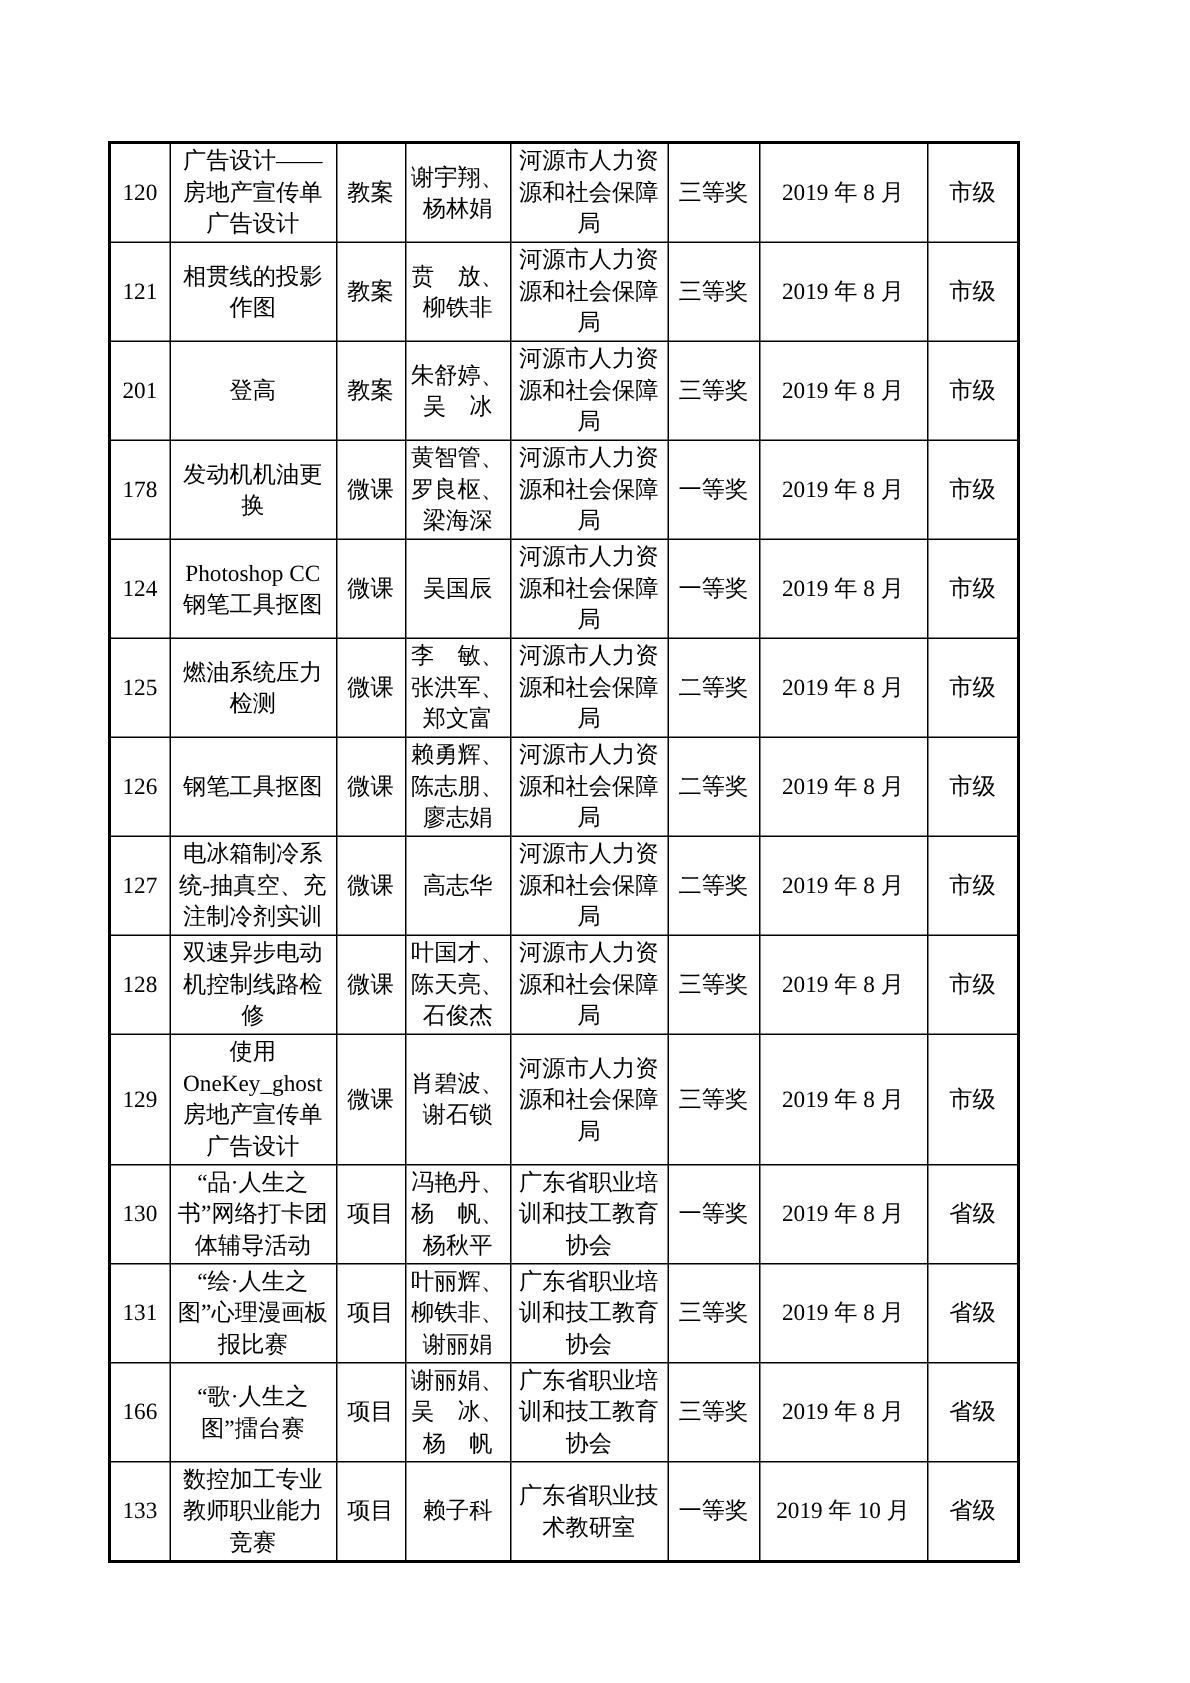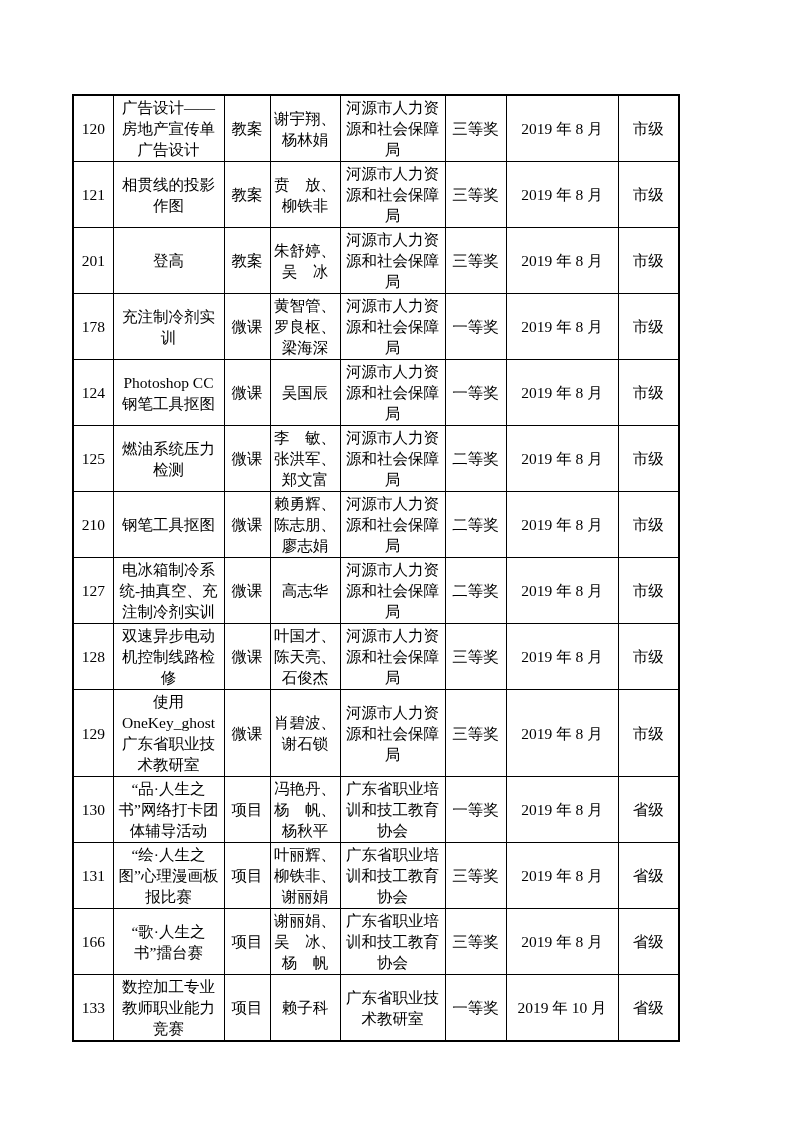--- a/index.html
+++ b/index.html
@@ -85,21 +85,21 @@
     <td>登高</td>
     <td>教案</td>
     <td>朱舒婷、吴　冰</td>
     <td>河源市人力资源和社会保障局</td>
     <td>三等奖</td>
     <td>2019 年 8 月</td>
     <td>市级</td>
   </tr>
         <tr style="height: 64px;">
     <td>178</td>
-    <td>充注制冷剂实训</td>
+    <td>发动机机油更换</td>
     <td>微课</td>
     <td>黄智管、罗良枢、梁海深</td>
     <td>河源市人力资源和社会保障局</td>
     <td>一等奖</td>
     <td>2019 年 8 月</td>
     <td>市级</td>
   </tr>
         <tr style="height: 64px;">
     <td>124</td>
     <td>Photoshop CC 钢笔工具抠图</td>
@@ -114,21 +114,21 @@
     <td>125</td>
     <td>燃油系统压力检测</td>
     <td>微课</td>
     <td>李　敏、张洪军、郑文富</td>
     <td>河源市人力资源和社会保障局</td>
     <td>二等奖</td>
     <td>2019 年 8 月</td>
     <td>市级</td>
   </tr>
         <tr style="height: 63px;">
-    <td>210</td>
+    <td>126</td>
     <td>钢笔工具抠图</td>
     <td>微课</td>
     <td>赖勇辉、陈志朋、廖志娟</td>
     <td>河源市人力资源和社会保障局</td>
     <td>二等奖</td>
     <td>2019 年 8 月</td>
     <td>市级</td>
   </tr>
         <tr style="height: 65px;">
     <td>127</td>
@@ -145,21 +145,21 @@
     <td>双速异步电动机控制线路检修</td>
     <td>微课</td>
     <td>叶国才、陈天亮、石俊杰</td>
     <td>河源市人力资源和社会保障局</td>
     <td>三等奖</td>
     <td>2019 年 8 月</td>
     <td>市级</td>
   </tr>
         <tr style="height: 83px;">
     <td>129</td>
-    <td>使用 OneKey_ghost 广东省职业技术教研室</td>
+    <td>使用 OneKey_ghost 房地产宣传单广告设计</td>
     <td>微课</td>
     <td>肖碧波、谢石锁</td>
     <td>河源市人力资源和社会保障局</td>
     <td>三等奖</td>
     <td>2019 年 8 月</td>
     <td>市级</td>
   </tr>
         <tr style="height: 65px;">
     <td>130</td>
     <td>“品·人生之书”网络打卡团体辅导活动</td>
@@ -175,21 +175,21 @@
     <td>“绘·人生之图”心理漫画板报比赛</td>
     <td>项目</td>
     <td>叶丽辉、柳铁非、谢丽娟</td>
     <td>广东省职业培训和技工教育协会</td>
     <td>三等奖</td>
     <td>2019 年 8 月</td>
     <td>省级</td>
   </tr>
         <tr style="height: 61px;">
     <td>166</td>
-    <td>“歌·人生之书”擂台赛</td>
+    <td>“歌·人生之图”擂台赛</td>
     <td>项目</td>
     <td>谢丽娟、吴　冰、杨　帆</td>
     <td>广东省职业培训和技工教育协会</td>
     <td>三等奖</td>
     <td>2019 年 8 月</td>
     <td>省级</td>
   </tr>
         <tr style="height: 65px;">
     <td>133</td>
     <td>数控加工专业教师职业能力竞赛</td>

